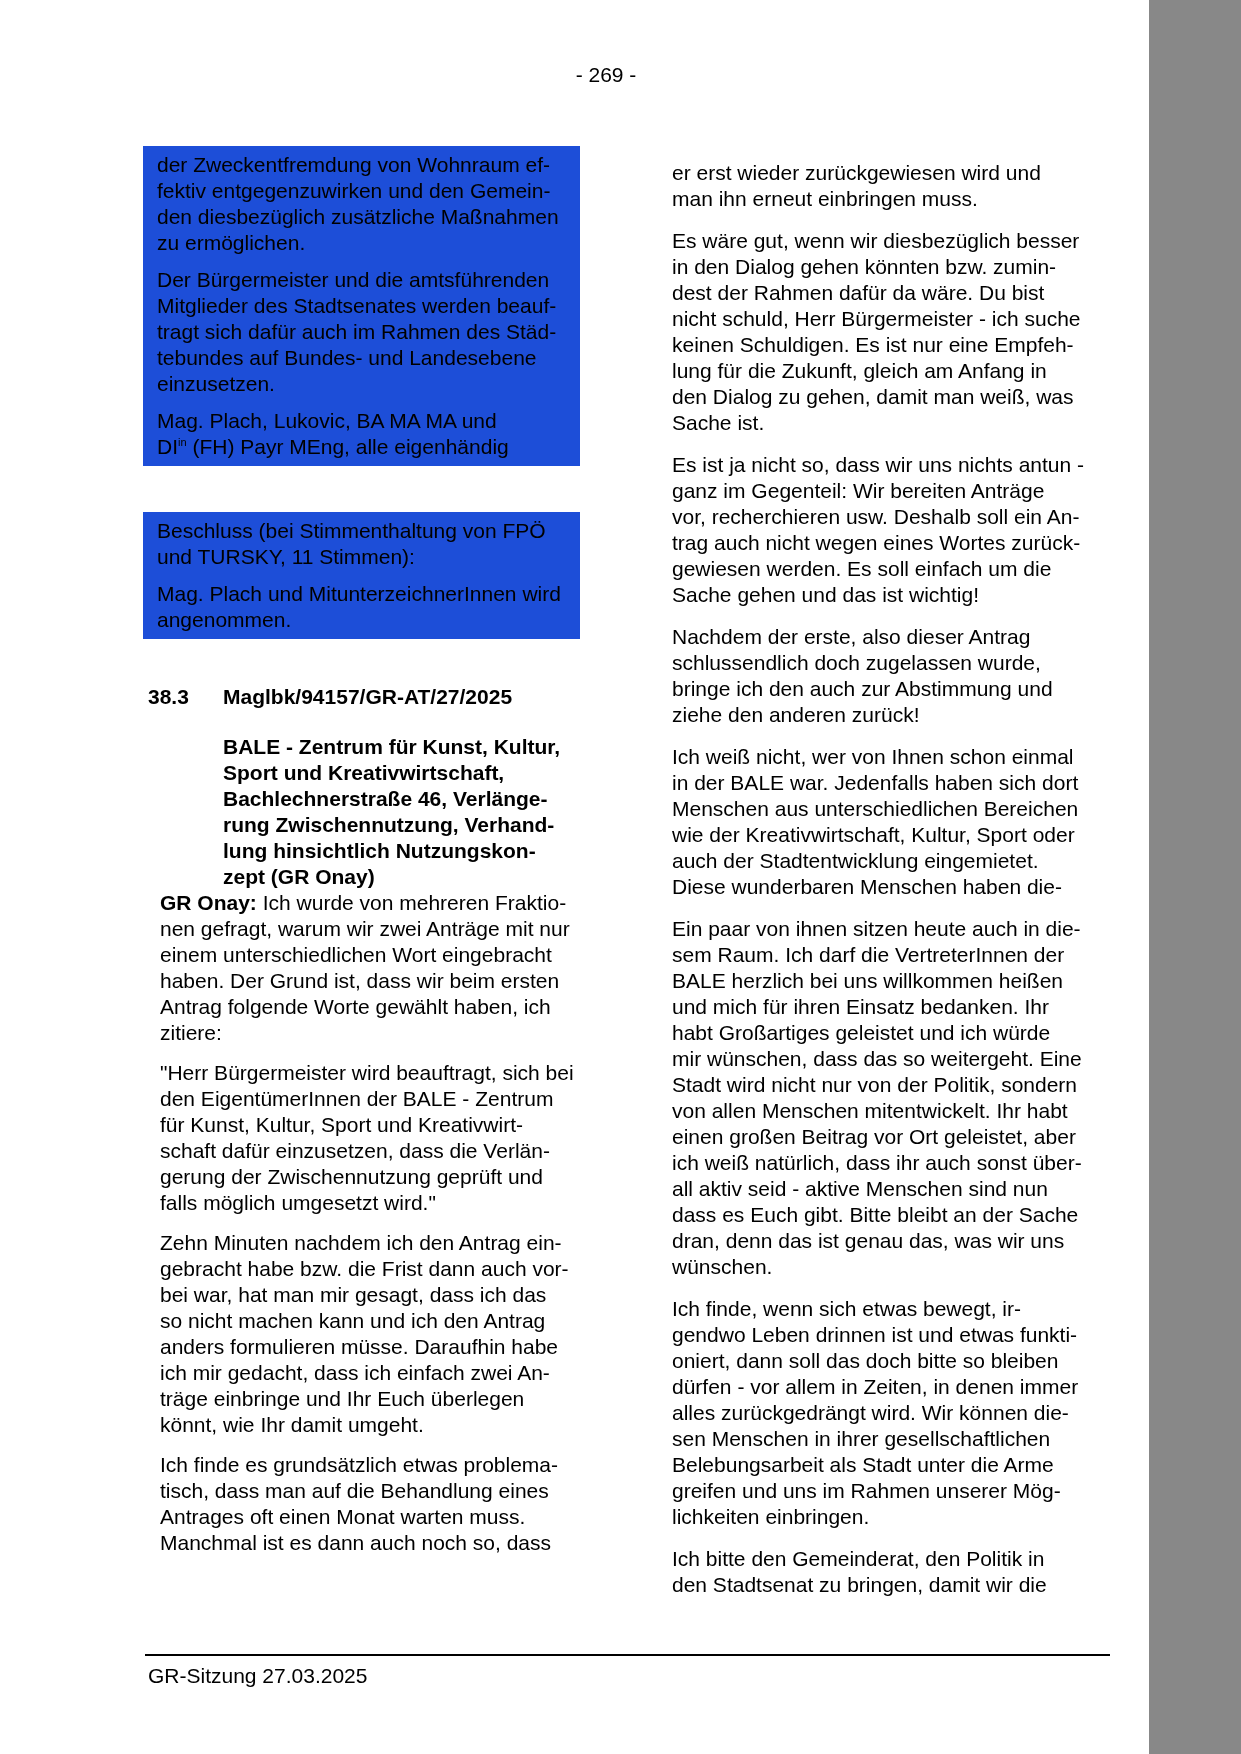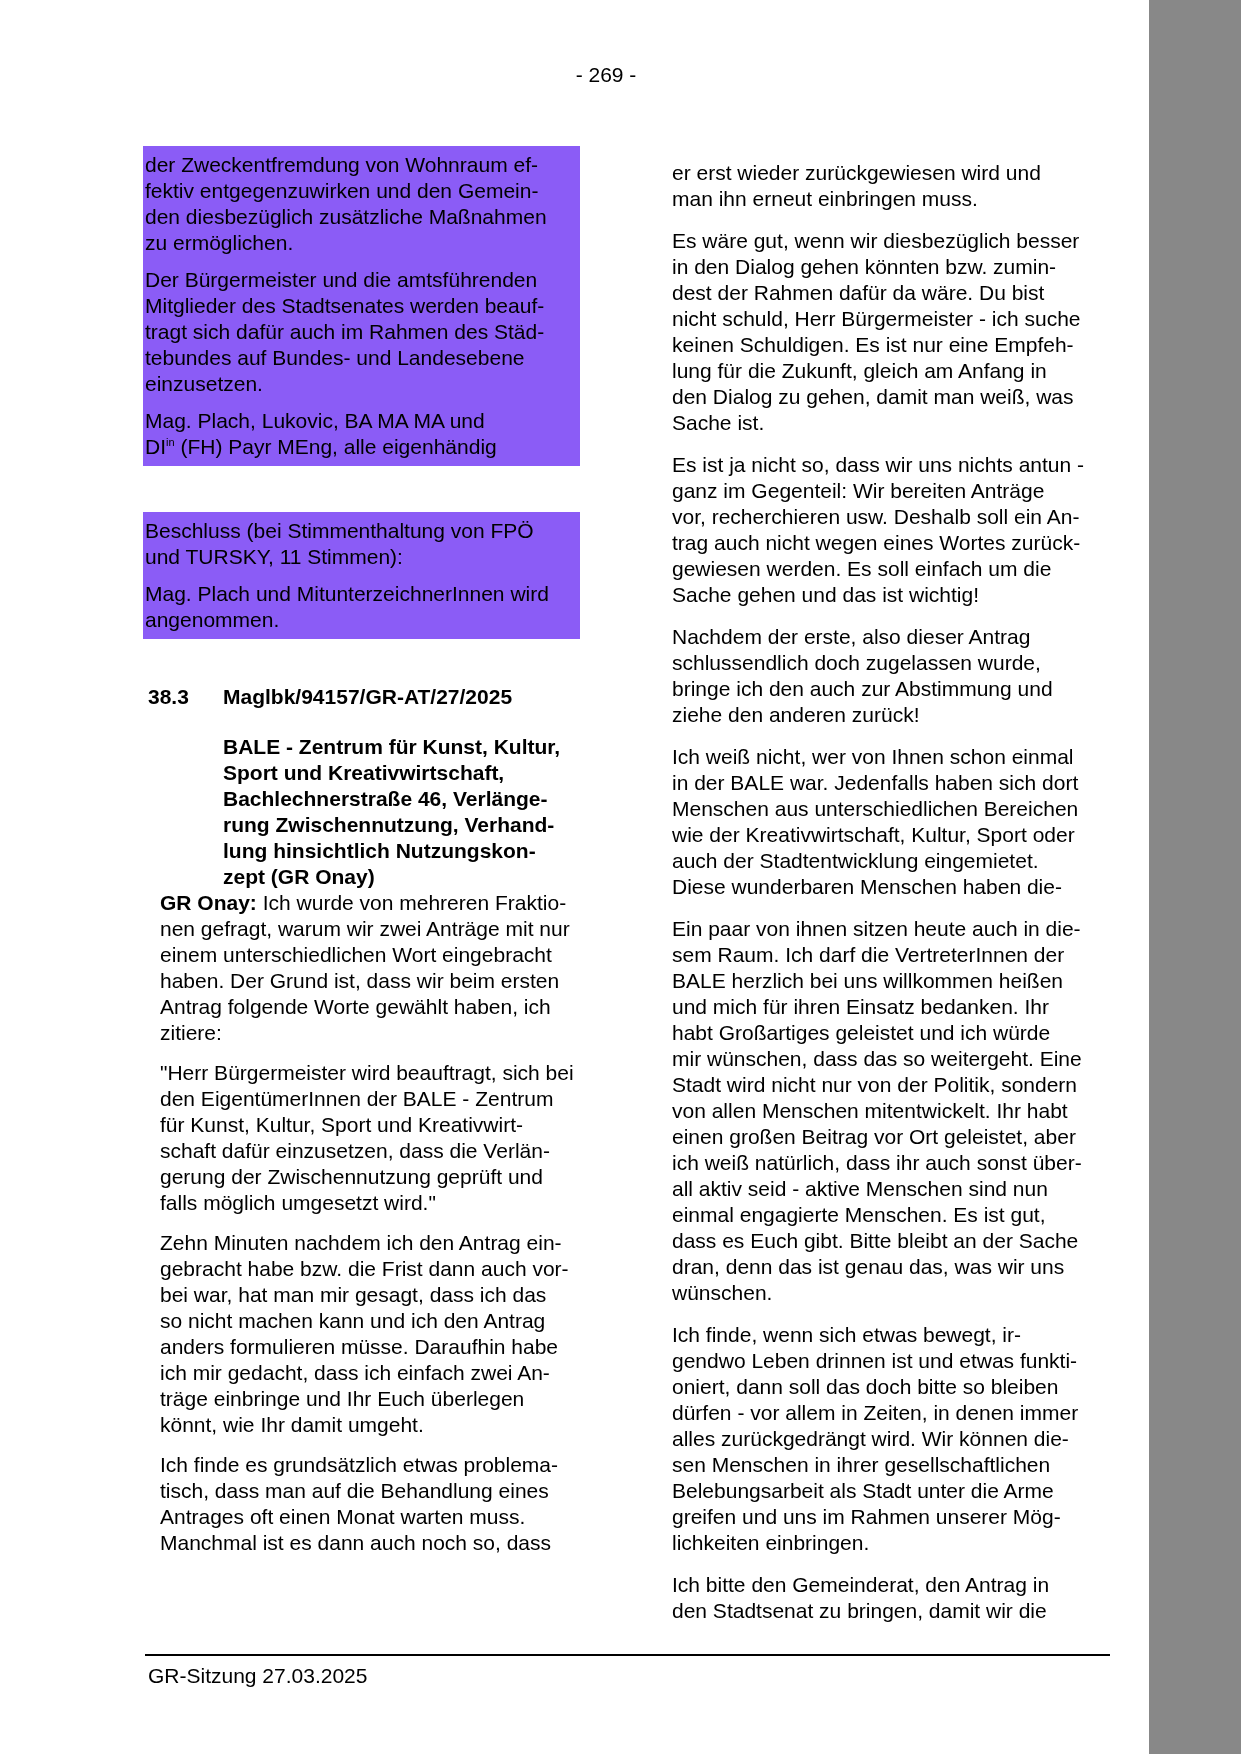--- a/index.html
+++ b/index.html
@@ -12,22 +12,22 @@
     overflow:hidden;
   }
   .page-number{
     position:absolute;top:62px;left:0;width:1212px;
     text-align:center;
   }
   .col{position:absolute;}
   .col-left{left:143px;top:146px;width:437px;}
   .col-right{left:672px;top:152px;width:442px;}
   .hl{
-    background:#8b5cf6;
-    padding:6px 0 6px 2px;
+    background:#1d4ed8;
+    padding:6px 0 6px 14px;
   }
   .hl-1{margin-bottom:46px;}
   .hl-2{margin-bottom:45px;}
   .hl p,.hl .para{margin:0 0 11px 0;}
   .hl .para:last-child{margin-bottom:0;}
   .para{margin:0 0 14px 0;}
   .body-para{padding-left:5px;margin:0 0 14px 12px;}
   .col-right .body-para{padding-left:0;margin:8px 0 16px 0;}
   .agenda-head{display:flex;font-weight:bold;margin:0 0 24px 0;}
   .agenda-num{width:80px;padding-left:5px;box-sizing:border-box;flex:none;}
@@ -178,38 +178,37 @@
         <div>sem Raum. Ich darf die VertreterInnen der</div>
         <div>BALE herzlich bei uns willkommen heißen</div>
         <div>und mich für ihren Einsatz bedanken. Ihr</div>
         <div>habt Großartiges geleistet und ich würde</div>
         <div>mir wünschen, dass das so weitergeht. Eine</div>
         <div>Stadt wird nicht nur von der Politik, sondern</div>
         <div>von allen Menschen mitentwickelt. Ihr habt</div>
         <div>einen großen Beitrag vor Ort geleistet, aber</div>
         <div>ich weiß natürlich, dass ihr auch sonst über-</div>
         <div>all aktiv seid - aktive Menschen sind nun</div>
-        <div>einmal engagierte Menschen. Es ist gut,</div>
         <div>dass es Euch gibt. Bitte bleibt an der Sache</div>
         <div>dran, denn das ist genau das, was wir uns</div>
         <div>wünschen.</div>
       </div>
     <div class="body-para">
         <div>Ich finde, wenn sich etwas bewegt, ir-</div>
         <div>gendwo Leben drinnen ist und etwas funkti-</div>
         <div>oniert, dann soll das doch bitte so bleiben</div>
         <div>dürfen - vor allem in Zeiten, in denen immer</div>
         <div>alles zurückgedrängt wird. Wir können die-</div>
         <div>sen Menschen in ihrer gesellschaftlichen</div>
         <div>Belebungsarbeit als Stadt unter die Arme</div>
         <div>greifen und uns im Rahmen unserer Mög-</div>
         <div>lichkeiten einbringen.</div>
       </div>
     <div class="body-para">
-        <div>Ich bitte den Gemeinderat, den Antrag in</div>
+        <div>Ich bitte den Gemeinderat, den Politik in</div>
         <div>den Stadtsenat zu bringen, damit wir die</div>
       </div>
   </div>
 
   <div class="footer-rule"></div>
   <div class="footer-text">GR-Sitzung 27.03.2025</div>
 
 </div>
 
 </body></html>

